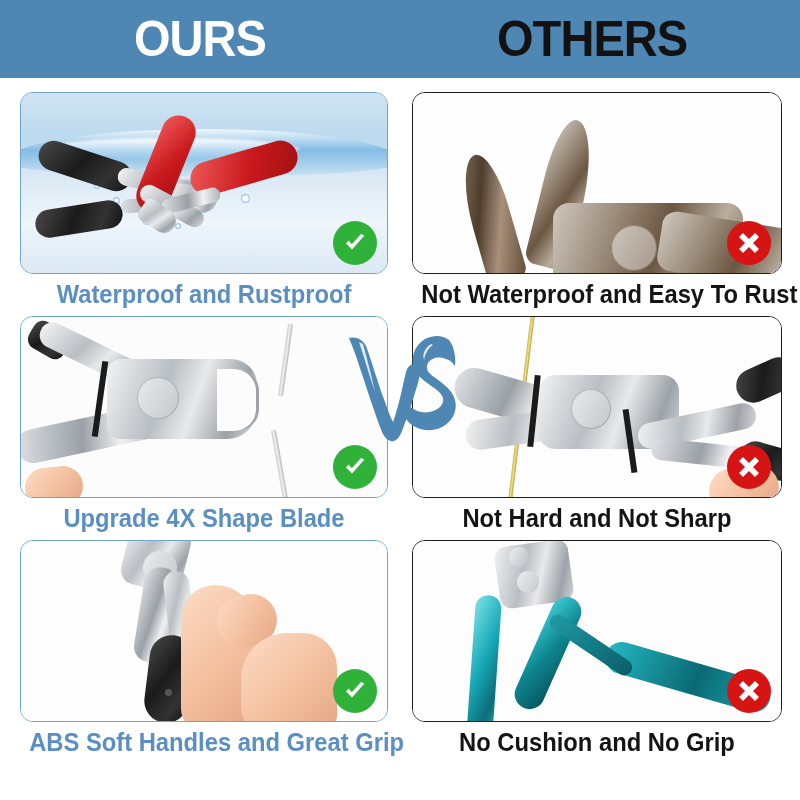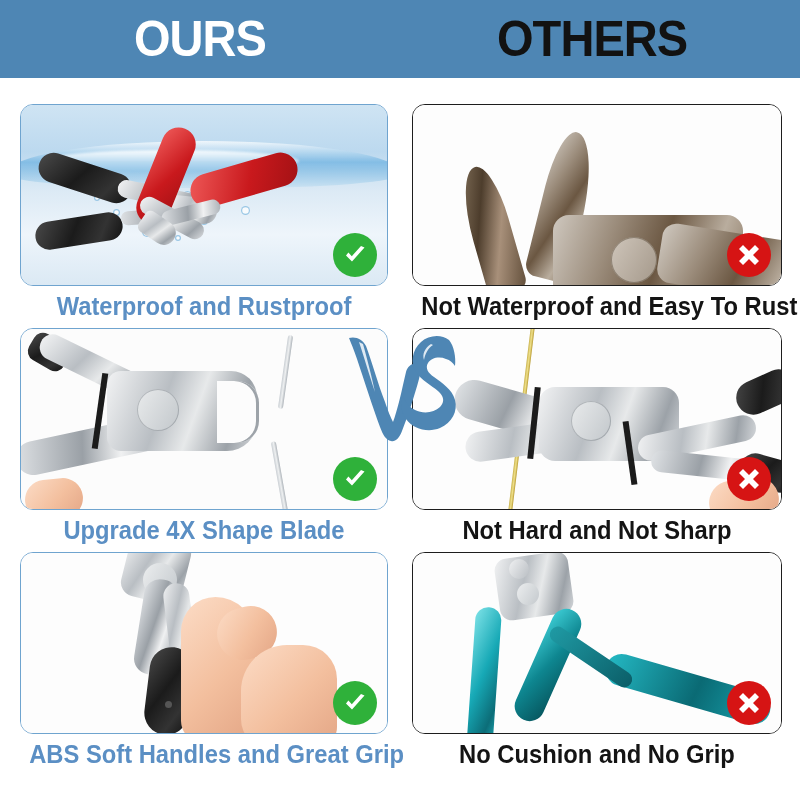--- a/index.html
+++ b/index.html
@@ -25,21 +25,21 @@
   }
   .ttl-ours{left:134px;color:#ffffff;}
   .ttl-others{left:497px;color:#121212;}
 
   
   .row{position:absolute;left:0;width:800px;}
   .row1{top:92px;}
   .row2{top:316px;}
   .row3{top:540px;}
 
-  .cell{position:absolute;top:12px;}
+  .cell{position:absolute;top:0;}
   .cell-l{left:20px;width:368px;}
   .cell-r{left:412px;width:370px;}
 
   .card{
     position:relative;width:100%;height:182px;
     border-radius:13px;overflow:hidden;background:#ffffff;
     box-sizing:border-box;
   }
   .card-l{border:1.6px solid #6fa4cf;}
   .card-r{border:1.8px solid #1d1d1d;}

